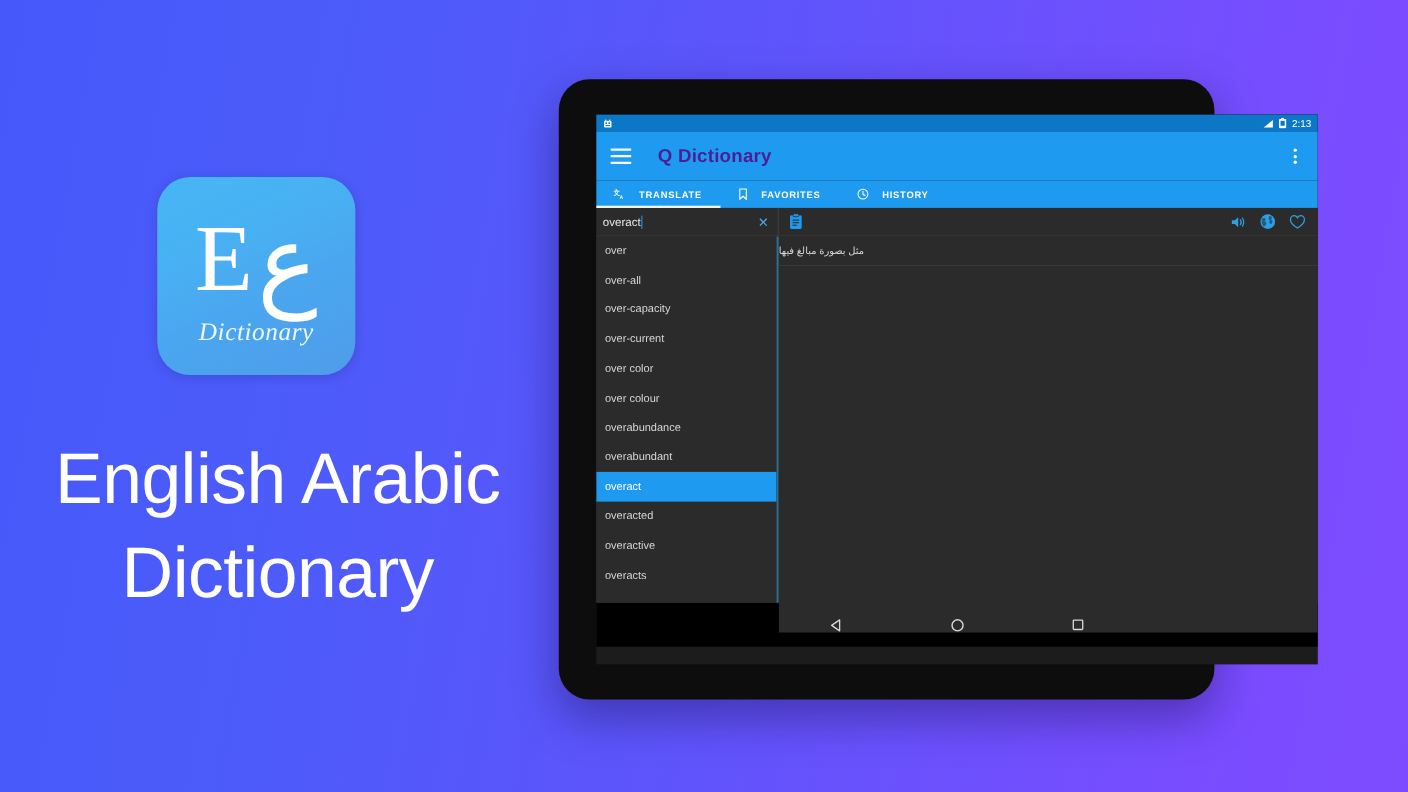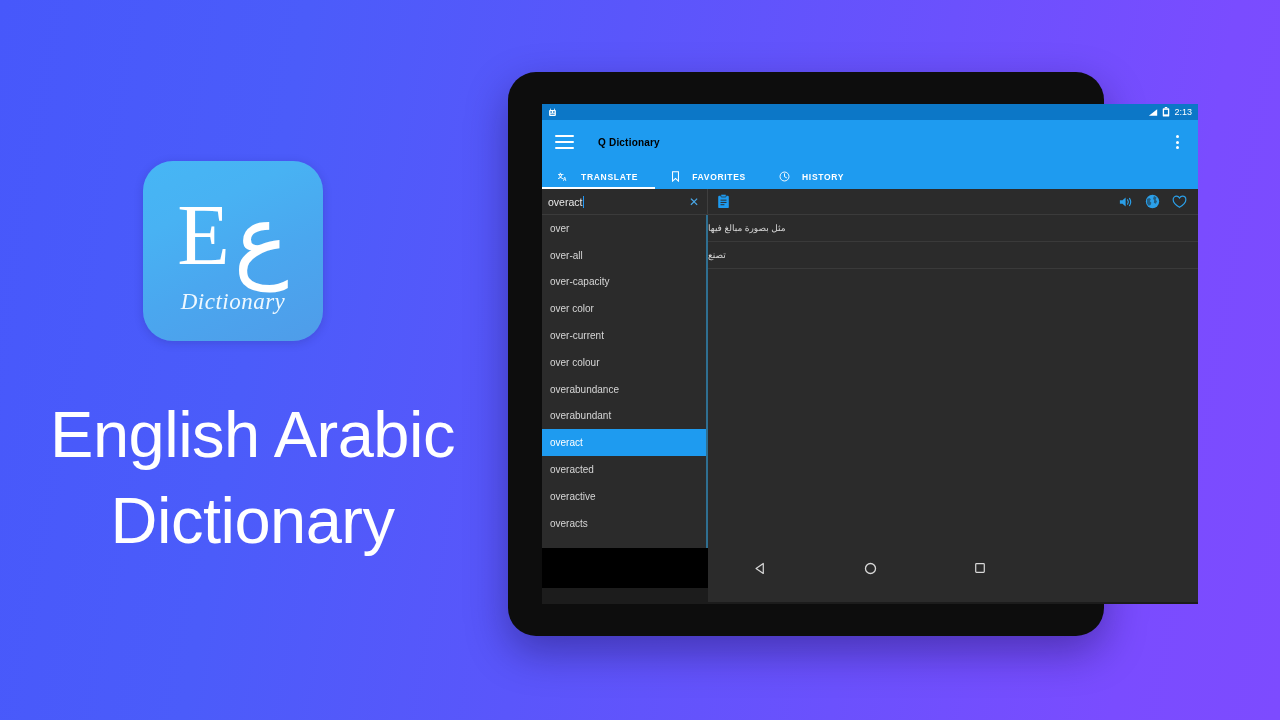--- a/index.html
+++ b/index.html
@@ -118,22 +118,22 @@
     position: relative;
   }
   #menu-icon {
     width: 19px; height: 14px;
     display: flex; flex-direction: column; justify-content: space-between;
     cursor: pointer;
   }
   #menu-icon i { display:block; height: 2px; background: #ffffff; border-radius: 1px; }
   #app-title {
     margin-left: 24px;
-    color: #000000;
-    font-size: 10px;
+    color: #4c1d95;
+    font-size: 17px;
     font-weight: bold;
     letter-spacing: 0.2px;
   }
   #overflow-icon {
     margin-left: auto;
     width: 16px; height: 18px;
     display: flex; flex-direction: column; align-items: center; justify-content: center; gap: 2.5px;
     cursor: pointer;
   }
   #overflow-icon i { width: 3px; height: 3px; border-radius: 50%; background: #ffffff; display: block; }
@@ -406,24 +406,24 @@
           <div class="word-item">
               <span>over</span>
             </div>
           <div class="word-item">
               <span>over-all</span>
             </div>
           <div class="word-item">
               <span>over-capacity</span>
             </div>
           <div class="word-item">
+              <span>over-current</span>
+            </div>
+          <div class="word-item">
               <span>over color</span>
-            </div>
-          <div class="word-item">
-              <span>over-current</span>
             </div>
           <div class="word-item">
               <span>over colour</span>
             </div>
           <div class="word-item">
               <span>overabundance</span>
             </div>
           <div class="word-item">
               <span>overabundant</span>
             </div>
@@ -438,23 +438,20 @@
             </div>
           <div class="word-item">
               <span>overacts</span>
             </div>
         </div>
 
         <div id="meaning-pane">
           <div class="meaning-row">
             <span>مثل بصورة مبالغ فيها</span>
           </div>
-          <div class="meaning-row">
-            <span>تصنع</span>
-          </div>
           <div id="meaning-fill"></div>
         </div>
 
       </div>
 
       <div id="nav-bar">
         <span class="nav-btn">
           <svg width="13" height="13" viewBox="0 0 14 14">
             <path d="M10 1.6 L10 12.4 L2.2 7 Z" fill="none" stroke="#d8d8d8" stroke-width="1.3" stroke-linejoin="round"></path>
           </svg>

